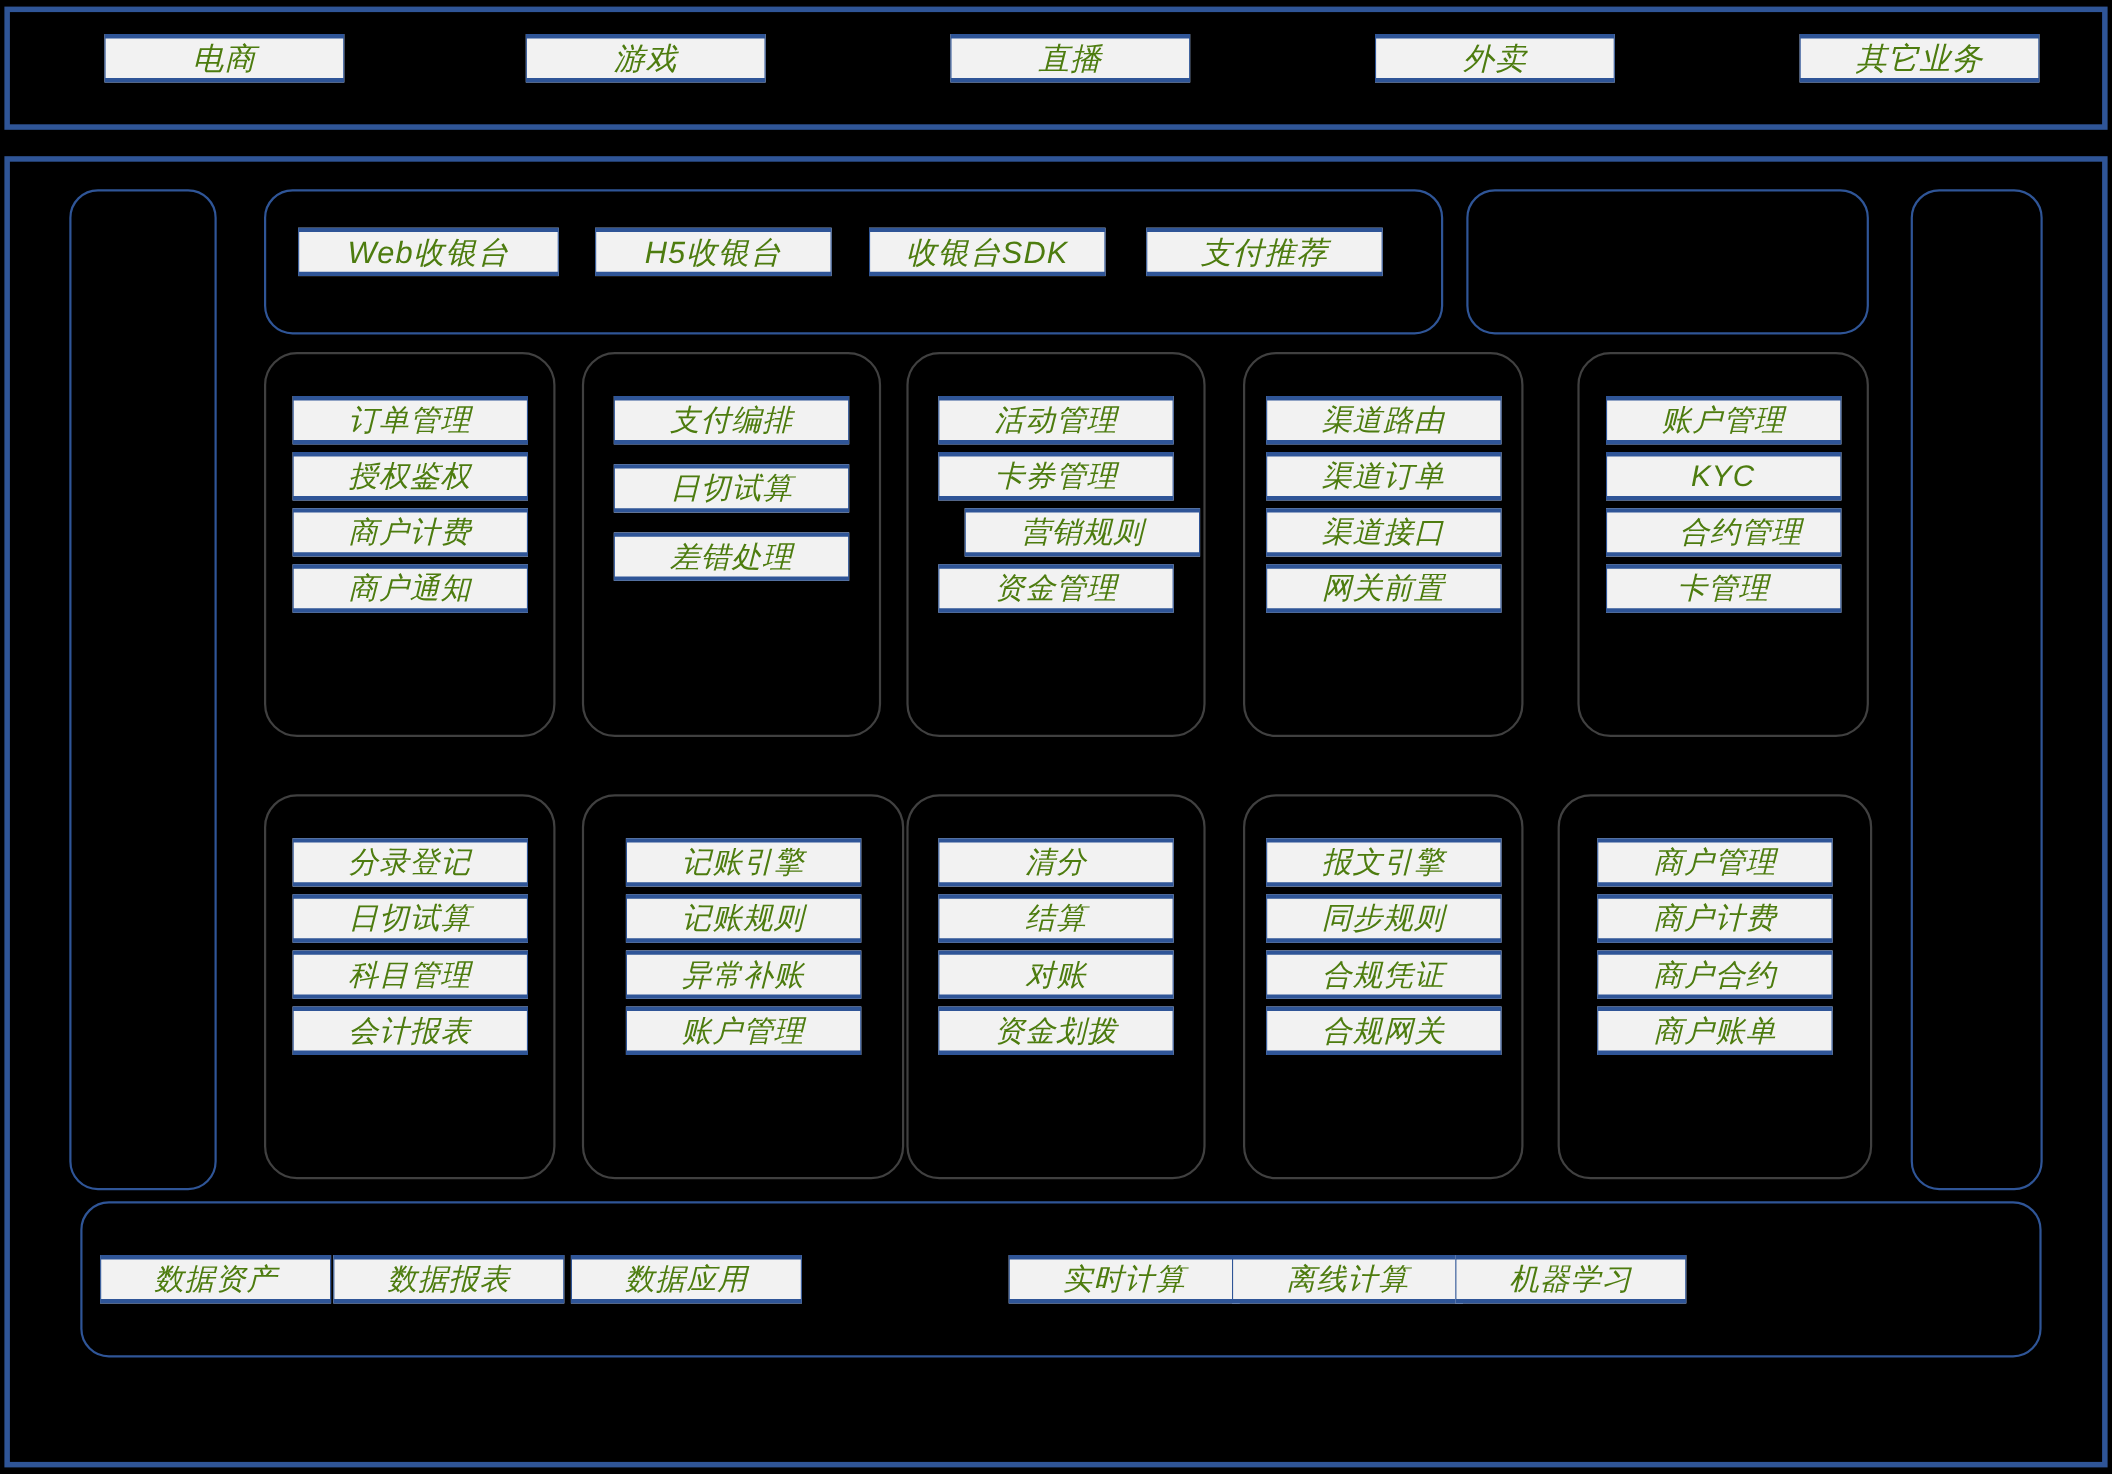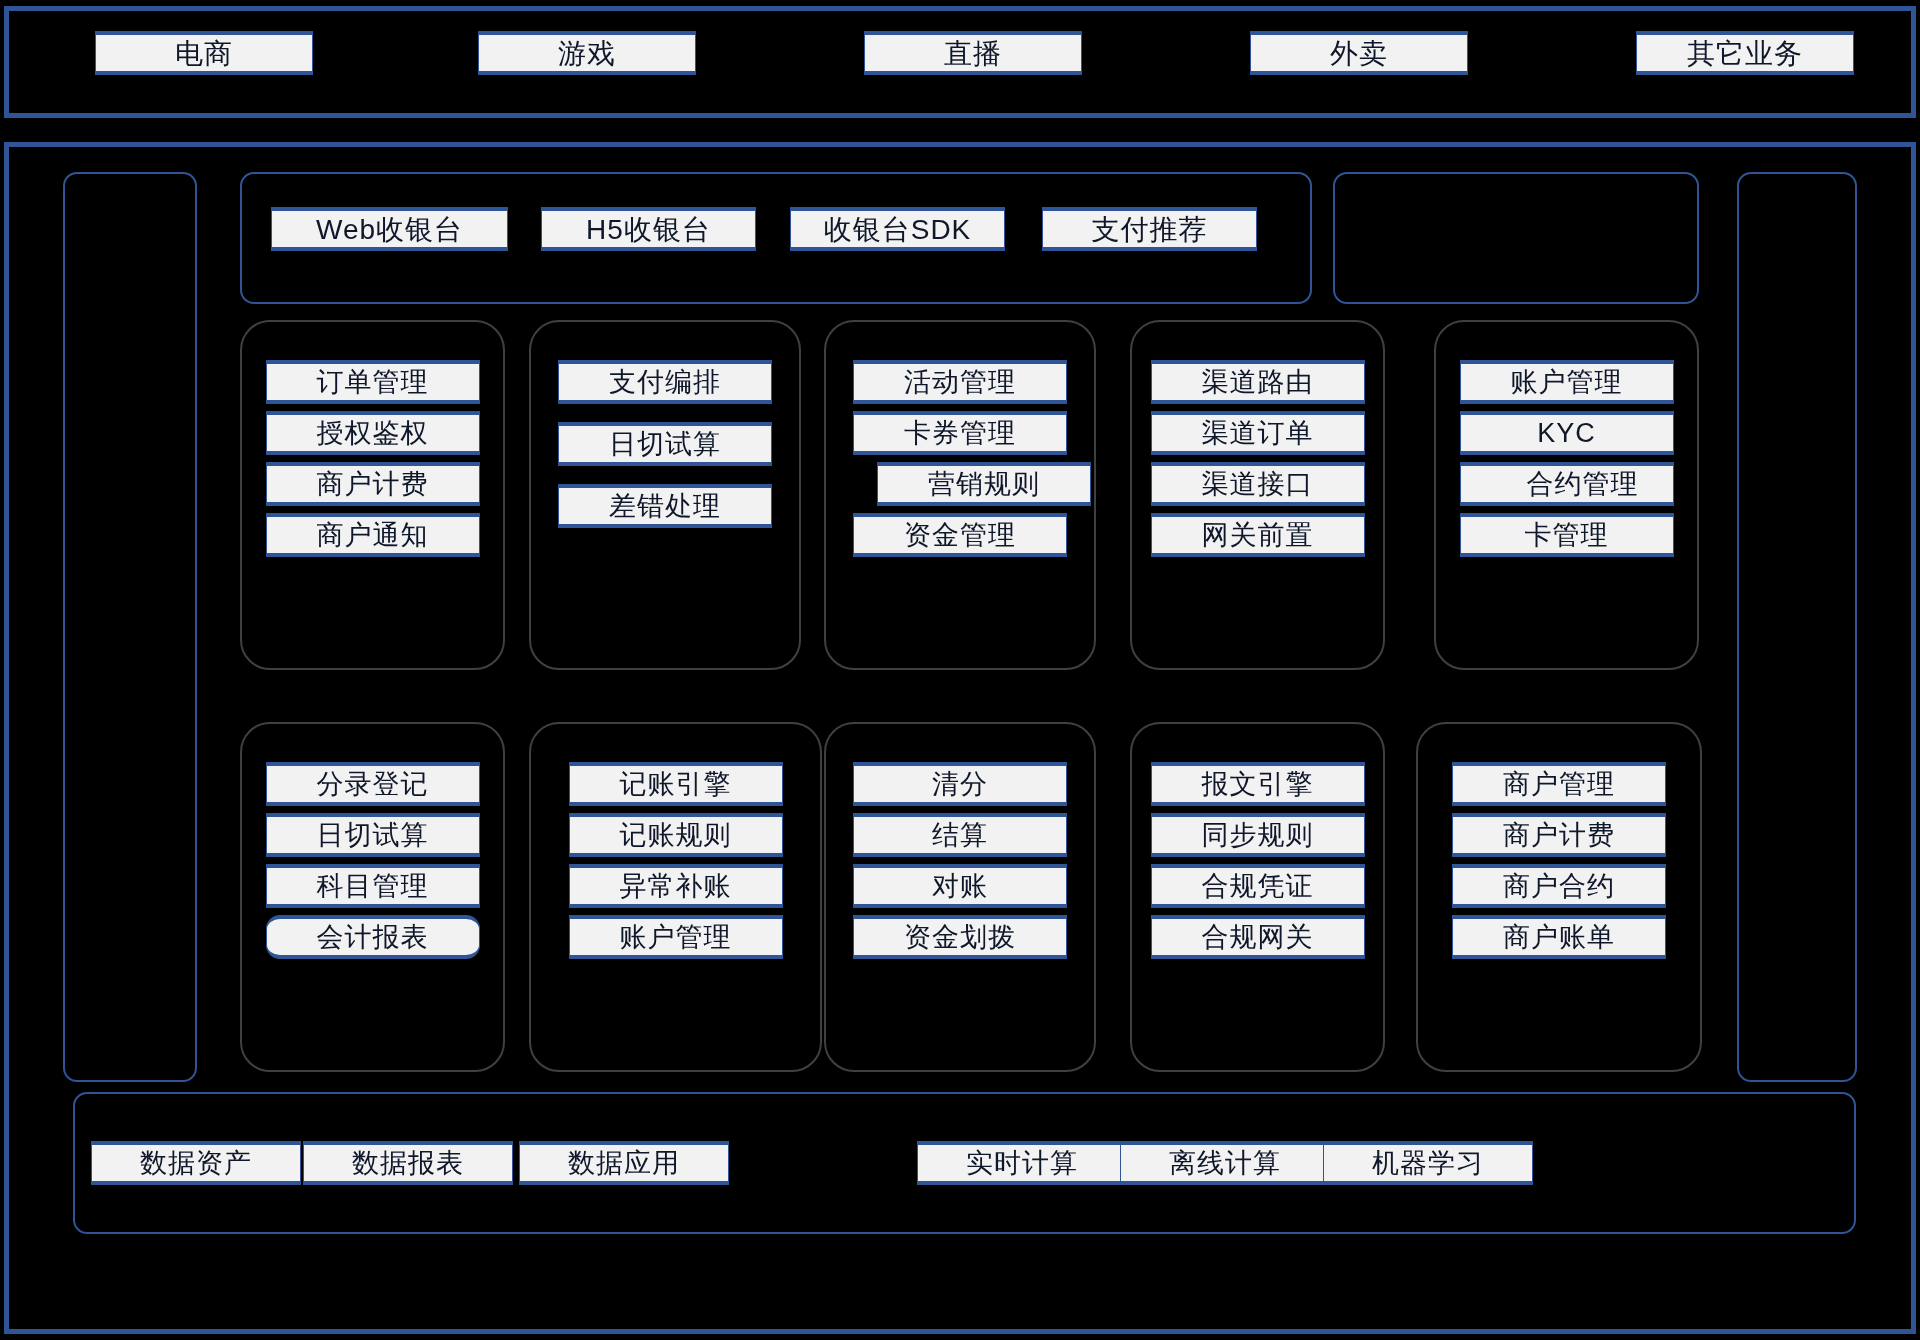--- a/index.html
+++ b/index.html
@@ -11,31 +11,32 @@
     width: 1920px;
     height: 1340px;
     font-family: "Liberation Sans", "DejaVu Sans", sans-serif;
     overflow: hidden;
     position: relative;
   }
 
   
   .chip {
     background: #F2F2F2;
-    color: #0f172a;
+    color: #4d7c0f;
     border: 1px solid #2F5597;
     border-top: 4px solid #2F5597;
     border-bottom: 4px solid #2F5597;
     font-size: 27px;
     line-height: 1;
     text-align: center;
     padding: 9px 16px 10px 16px;
     box-sizing: border-box;
     white-space: nowrap;
     letter-spacing: 1px;
+    font-style: italic;
   }
 
   
   .outer-frame {
     position: absolute;
     border: 5px solid #2F5597;
     box-sizing: border-box;
     background: #000000;
   }
 
@@ -68,21 +69,21 @@
     width: 218px;
     height: 44px;
     padding: 5px 0 6px 0;
     font-size: 28px;
   }
 
   
   .panel {
     position: absolute;
     border: 2px solid #2F5597;
-    border-radius: 14px;
+    border-radius: 26px;
     box-sizing: border-box;
     background: #000000;
   }
 
   
   #rail-left  { left: 63px;  top: 172px; width: 134px; height: 910px; }
   #rail-right { left: 1737px; top: 172px; width: 120px; height: 910px; }
 
   
   #cashier-panel { left: 240px; top: 172px; width: 1072px; height: 132px; }
@@ -220,21 +221,21 @@
         <div class="chip" style="margin-bottom: 7px;">KYC</div>
         <div class="chip" style="margin-bottom: 7px; padding-left: 32px;">合约管理</div>
         <div class="chip" style="margin-bottom: 7px;">卡管理</div>
       </div>
     </div>
     <div class="col-panel row2 r2c1">
       <div class="stack">
         <div class="chip" style="margin-bottom: 7px;">分录登记</div>
         <div class="chip" style="margin-bottom: 7px;">日切试算</div>
         <div class="chip" style="margin-bottom: 7px;">科目管理</div>
-        <div class="chip" style="margin-bottom: 7px; border-radius: 14px;">会计报表</div>
+        <div class="chip" style="margin-bottom: 7px;">会计报表</div>
       </div>
     </div>
     <div class="col-panel row2 r2c2">
       <div class="stack">
         <div class="chip" style="margin-bottom: 7px;">记账引擎</div>
         <div class="chip" style="margin-bottom: 7px;">记账规则</div>
         <div class="chip" style="margin-bottom: 7px;">异常补账</div>
         <div class="chip" style="margin-bottom: 7px;">账户管理</div>
       </div>
     </div>

